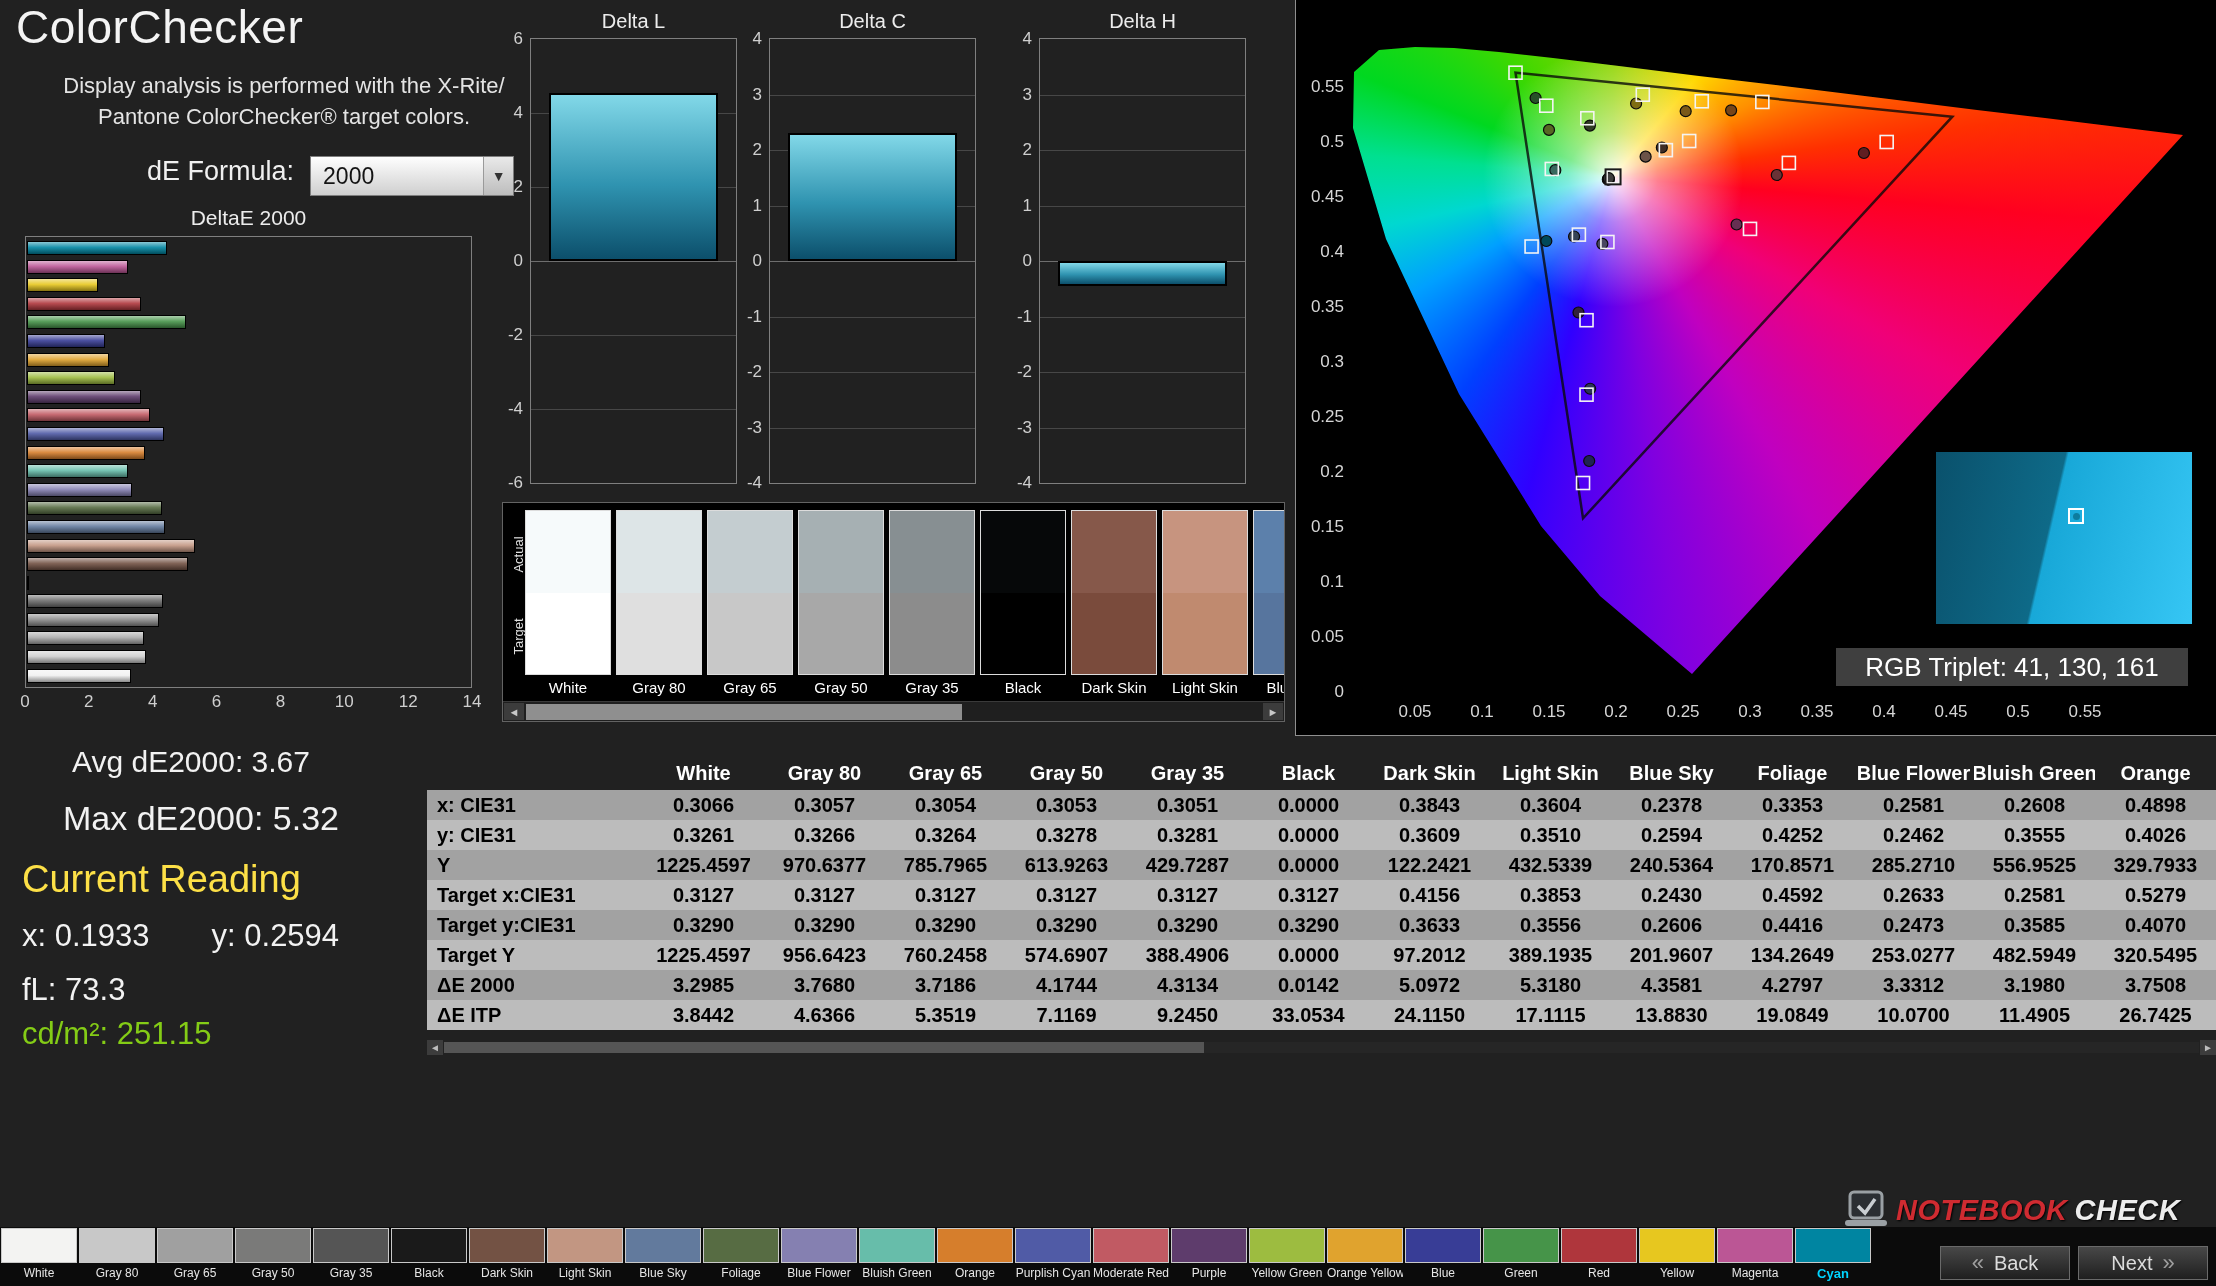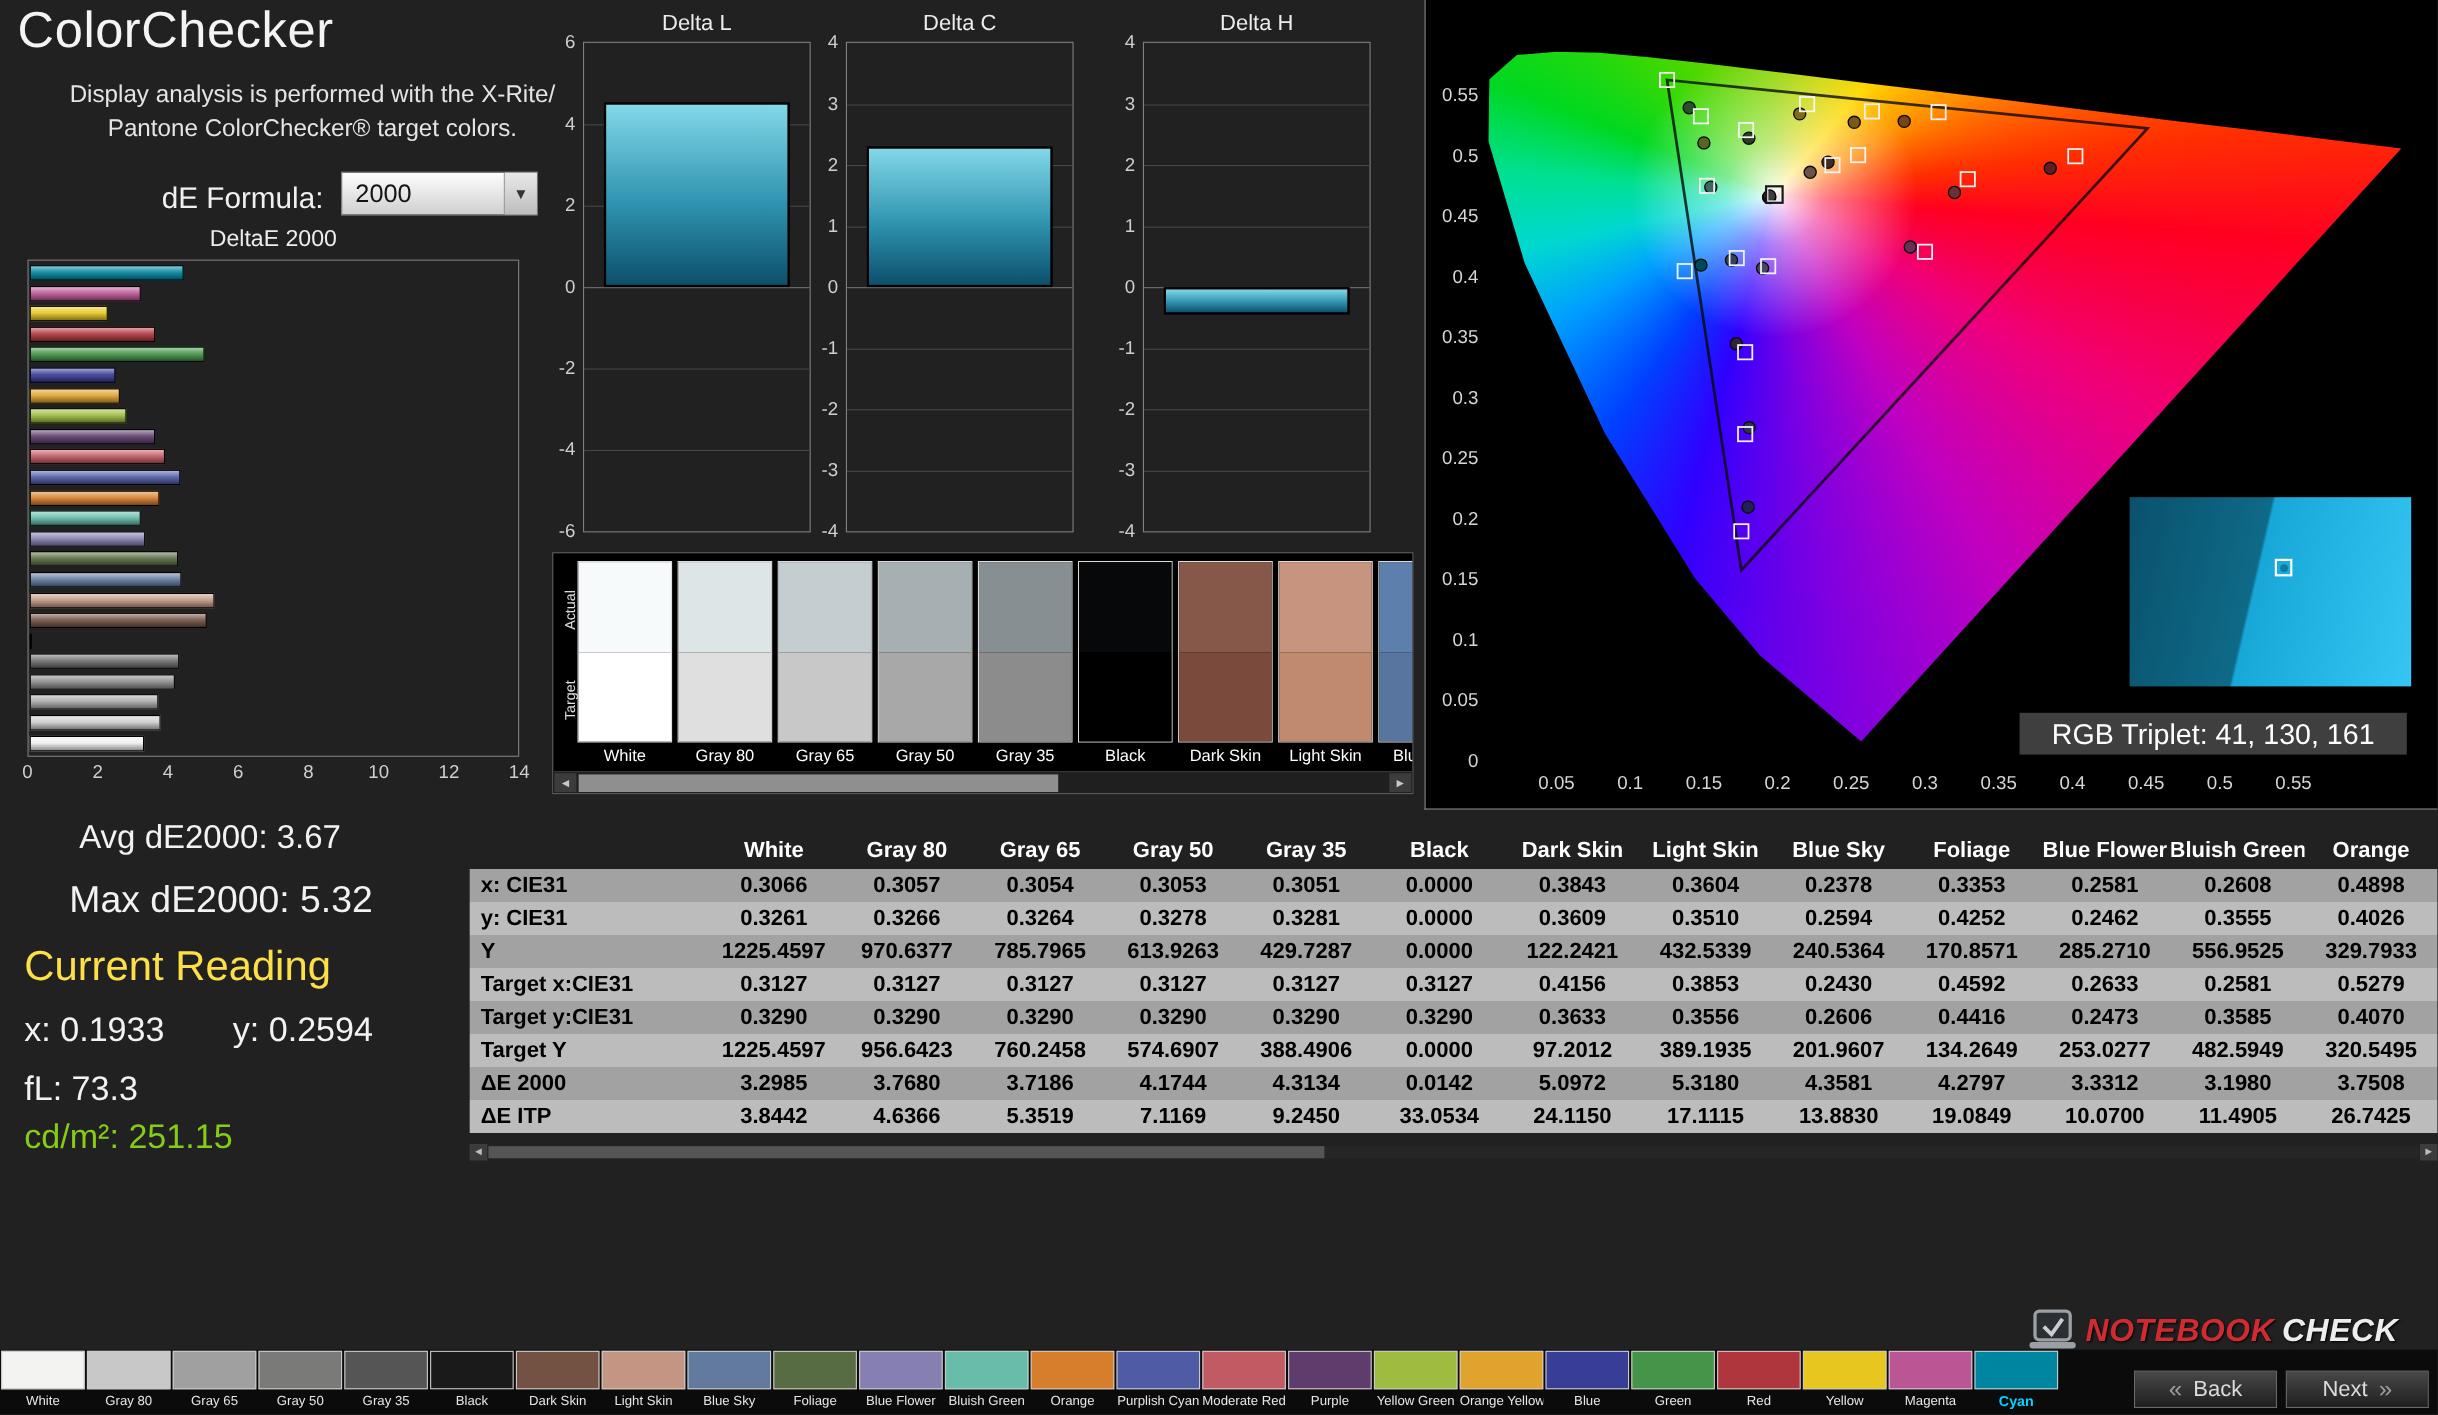--- a/index.html
+++ b/index.html
@@ -4,23 +4,23 @@
 <style>
   *{box-sizing:border-box;margin:0;padding:0;}
   body{position:relative;width:2216px;height:1286px;background:#212121;overflow:hidden;
        font-family:"Liberation Sans","DejaVu Sans",sans-serif;color:#e8e8e8;}
   #title,#desc,#formula-row,#deltae-title,#deltae-plot,#deltae-xticks,
   .delta-title,.delta-plot,#swatch-panel,#cie-panel,#stat-avg,#stat-max,#stat-current,
   #stat-xy,#stat-fl,#stat-cd,#patch-table,#table-scroll,#bottom-strip,#nb-logo,#nav-box{position:absolute;}
 
   #title{left:16px;top:0;font-size:46px;font-weight:500;color:#f4f4f4;letter-spacing:.5px;}
   #desc{left:46px;top:70px;width:476px;text-align:center;font-size:22px;line-height:1.42;color:#e4e4e4;}
-  #formula-row{left:147px;top:156px;display:flex;align-items:flex-end;gap:16px;}
+  #formula-row{left:147px;top:156px;display:flex;align-items:flex-start;gap:16px;}
   #formula-label{font-size:27px;color:#f0f0f0;}
-  #formula-select{width:179px;height:40px;background:linear-gradient(#fefefe,#cfcfcf);border:1px solid #7e7e7e;display:flex;align-items:stretch;cursor:default;gap:20px;}
+  #formula-select{width:204px;height:40px;background:linear-gradient(#fefefe,#cfcfcf);border:1px solid #7e7e7e;display:flex;align-items:stretch;cursor:default;gap:20px;}
   #formula-value{flex:1;display:flex;align-items:center;padding-left:12px;font-size:23px;color:#141414;}
   #formula-arrow{width:30px;border-left:1px solid #9a9a9a;background:linear-gradient(#e9e9e9,#bdbdbd);display:flex;align-items:center;justify-content:center;font-size:14px;color:#333;}
 
   
   #deltae-title{left:25px;top:206px;width:447px;text-align:center;font-size:21px;color:#ececec;}
   #deltae-plot{left:25px;top:236px;width:447px;height:452px;border:1px solid #7f7f7f;}
   #deltae-rows{position:absolute;left:1px;top:4px;right:2px;bottom:4px;display:flex;flex-direction:column;justify-content:space-between;}
   .de-row{height:14px;}
   .de-bar{height:100%;min-width:2px;border:1px solid #000;
           background-image:linear-gradient(rgba(255,255,255,.55),rgba(255,255,255,.1) 45%,rgba(0,0,0,.42));}

